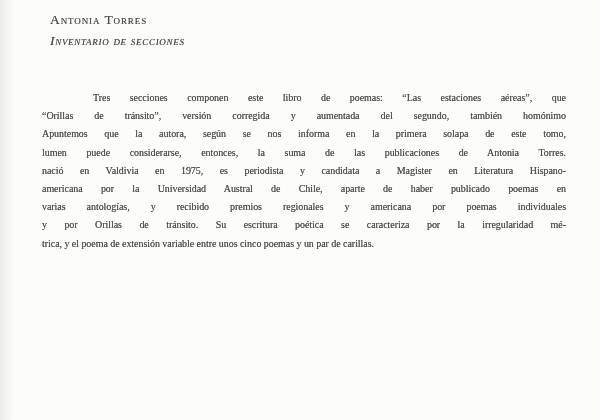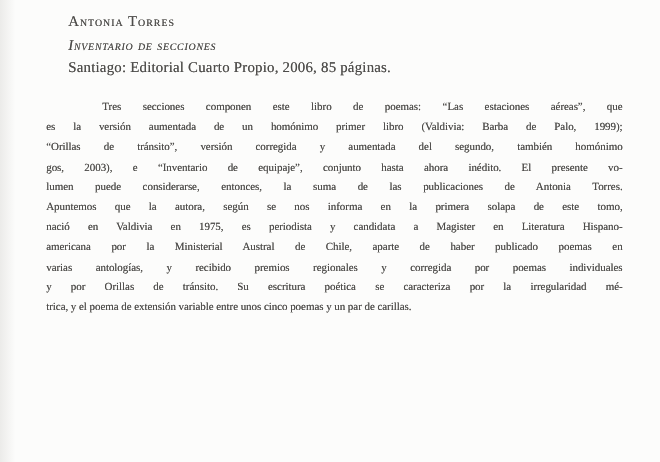--- a/index.html
+++ b/index.html
@@ -30,21 +30,20 @@
     background: linear-gradient(to right, rgba(160,158,152,0.18), rgba(160,158,152,0));
     pointer-events: none;
   }
   .citation-header {
     position: absolute;
     left: 50px;
     top: 10px;
     line-height: 20.5px;
     font-size: 13.5px;
     text-shadow: 0 0 0.6px rgba(96,94,90,0.85);
-    margin-left: 12px;
   }
   .author {
     font-variant: small-caps;
     letter-spacing: 0.9px;
   }
   .title {
     font-variant: small-caps;
     font-style: italic;
     letter-spacing: 0.7px;
   }
@@ -77,29 +76,26 @@
 </style>
 </head>
 <body>
 
 <div class="page" style="--paper: #fcfcfb; --ink: #4d4c4a;">
   <div class="scan-artifact"></div>
 
   <header class="citation-header">
     <div class="author">Antonia Torres</div>
     <div class="title">Inventario de secciones</div>
-    <div class="publication">Santiago: Editorial Cuarto Propio, 2006, 85 páginas.</div>
   </header>
 
   <main class="review-body">
       <div class="bodyline indent"><span>Tres secciones componen este libro de poemas: “Las estaciones aéreas”, que</span></div>
-      <div class="bodyline"><span>es la versión aumentada de un homónimo primer libro (Valdivia: Barba de Palo, 1999);</span></div>
       <div class="bodyline"><span>“Orillas de tránsito”, versión corregida y aumentada del segundo, también homónimo</span></div>
-      <div class="bodyline"><span>gos, 2003), e “Inventario de equipaje”, conjunto hasta ahora inédito. El presente vo-</span></div>
+      <div class="bodyline"><span>Apuntemos que la autora, según se nos informa en la primera solapa de este tomo,</span></div>
       <div class="bodyline"><span>lumen puede considerarse, entonces, la suma de las publicaciones de Antonia Torres.</span></div>
-      <div class="bodyline"><span>Apuntemos que la autora, según se nos informa en la primera solapa de este tomo,</span></div>
       <div class="bodyline"><span>nació en Valdivia en 1975, es periodista y candidata a Magister en Literatura Hispano-</span></div>
-      <div class="bodyline"><span>americana por la Ministerial Austral de Chile, aparte de haber publicado poemas en</span></div>
-      <div class="bodyline"><span>varias antologías, y recibido premios regionales y corregida por poemas individuales</span></div>
+      <div class="bodyline"><span>americana por la Universidad Austral de Chile, aparte de haber publicado poemas en</span></div>
+      <div class="bodyline"><span>varias antologías, y recibido premios regionales y americana por poemas individuales</span></div>
       <div class="bodyline"><span>y por </span><span class="italic">Orillas de tránsito</span><span>. Su escritura poética se caracteriza por la irregularidad mé-</span></div>
       <div class="bodyline last"><span>trica, y el poema de extensión variable entre unos cinco poemas y un par de carillas.</span></div>
     </main>
 </div>
 
 </body></html>

